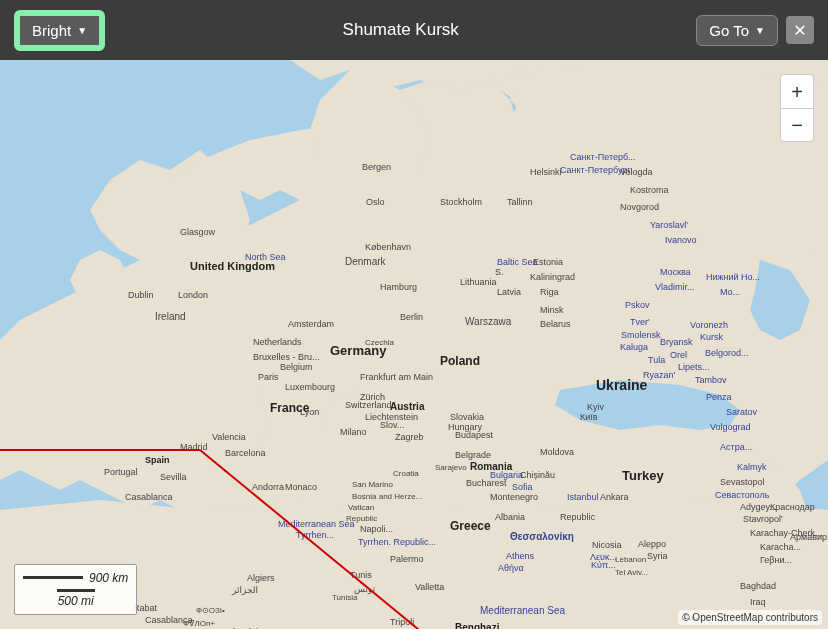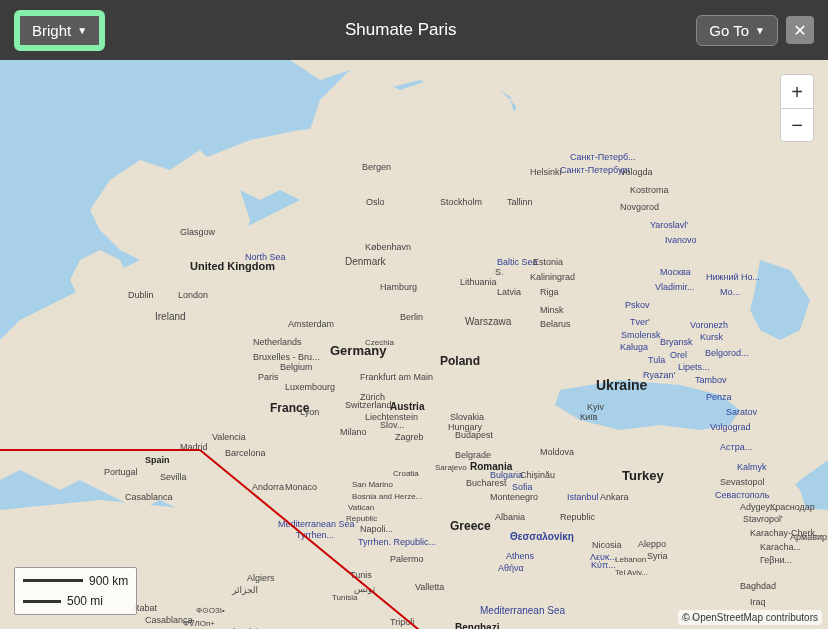--- a/index.html
+++ b/index.html
@@ -112,20 +112,21 @@
       bottom: 14px;
       left: 14px;
       background: rgba(255,255,255,0.85);
       border: 1px solid #999;
       padding: 4px 8px;
       font-size: 12px;
       color: #222;
       z-index: 20;
       border-radius: 2px;
       line-height: 1.5;
+      font-style: italic;
     }
     #scale-bar-900 {
       height: 3px;
       background: #333;
       width: 60px;
       margin-bottom: 2px;
     }
     #scale-bar-500 {
       height: 3px;
       background: #333;
@@ -155,21 +156,21 @@
     }
   </style>
 </head>
 <body>
 
 <div id="titlebar">
   <div id="theme-dropdown">
     <span>Bright</span>
     <span class="arrow">▼</span>
   </div>
-  <div id="window-title">Shumate Paris</div>
+  <div id="window-title">Shumate Kursk</div>
   <div id="goto-dropdown">
     <span>Go To</span>
     <span class="arrow">▼</span>
   </div>
   <button id="close-btn">✕</button>
 </div>
 
 <div id="map-container">
 
   <svg id="map-svg" xmlns="http://www.w3.org/2000/svg" viewBox="0 0 828 569">
@@ -422,21 +423,21 @@
   <div id="zoom-controls">
     <button class="zoom-btn">+</button>
     <button class="zoom-btn">−</button>
   </div>
 
   <div id="scale-indicator">
     <div style="display:flex; align-items:center; gap:6px; margin-bottom:2px;">
       <div id="scale-bar-900"></div>
       <span>900 km</span>
     </div>
-    <div style="display:flex; align-items:center; gap:6px;">
+    <div style="display:flex; align-items:center; flex-direction:column;">
       <div id="scale-bar-500"></div>
       <span>500 mi</span>
     </div>
   </div>
 
   <div id="attribution">
     <span>© OpenStreetMap contributors</span>
   </div>
 
 </div>

